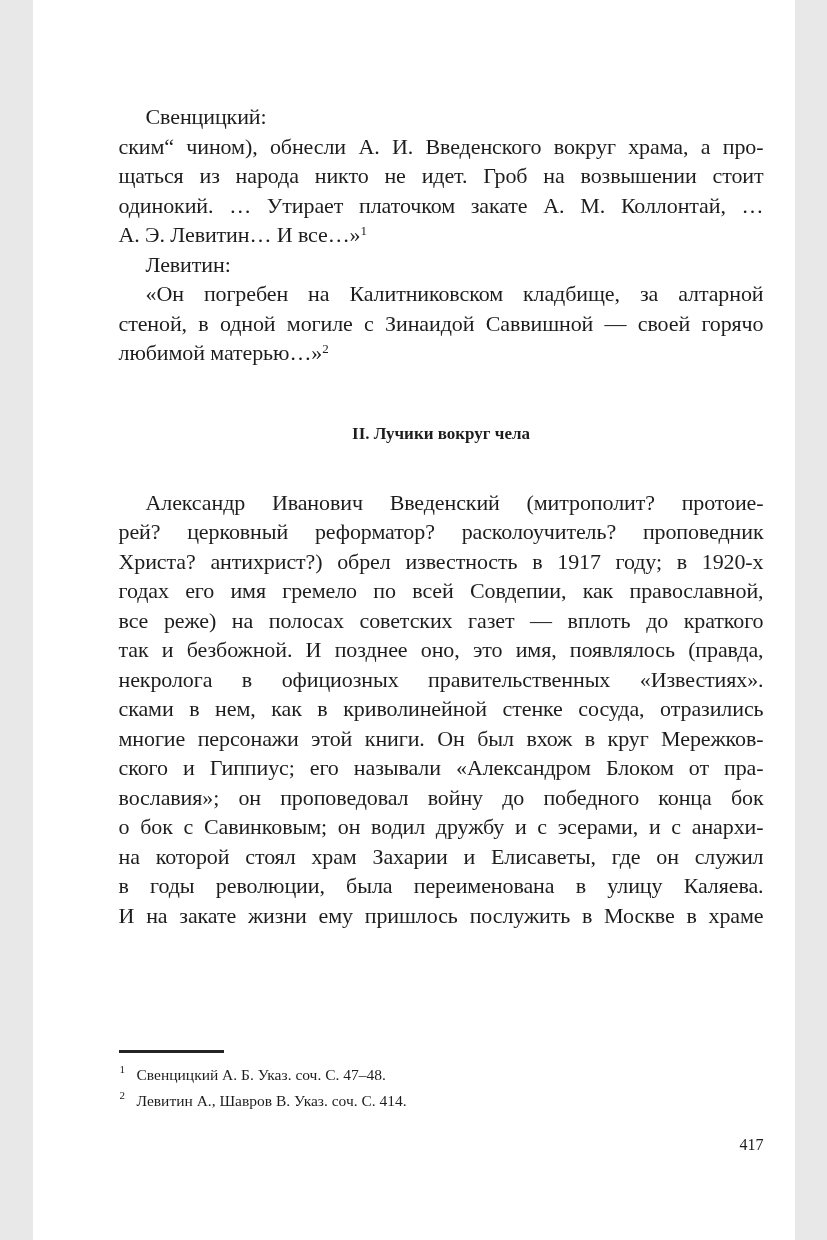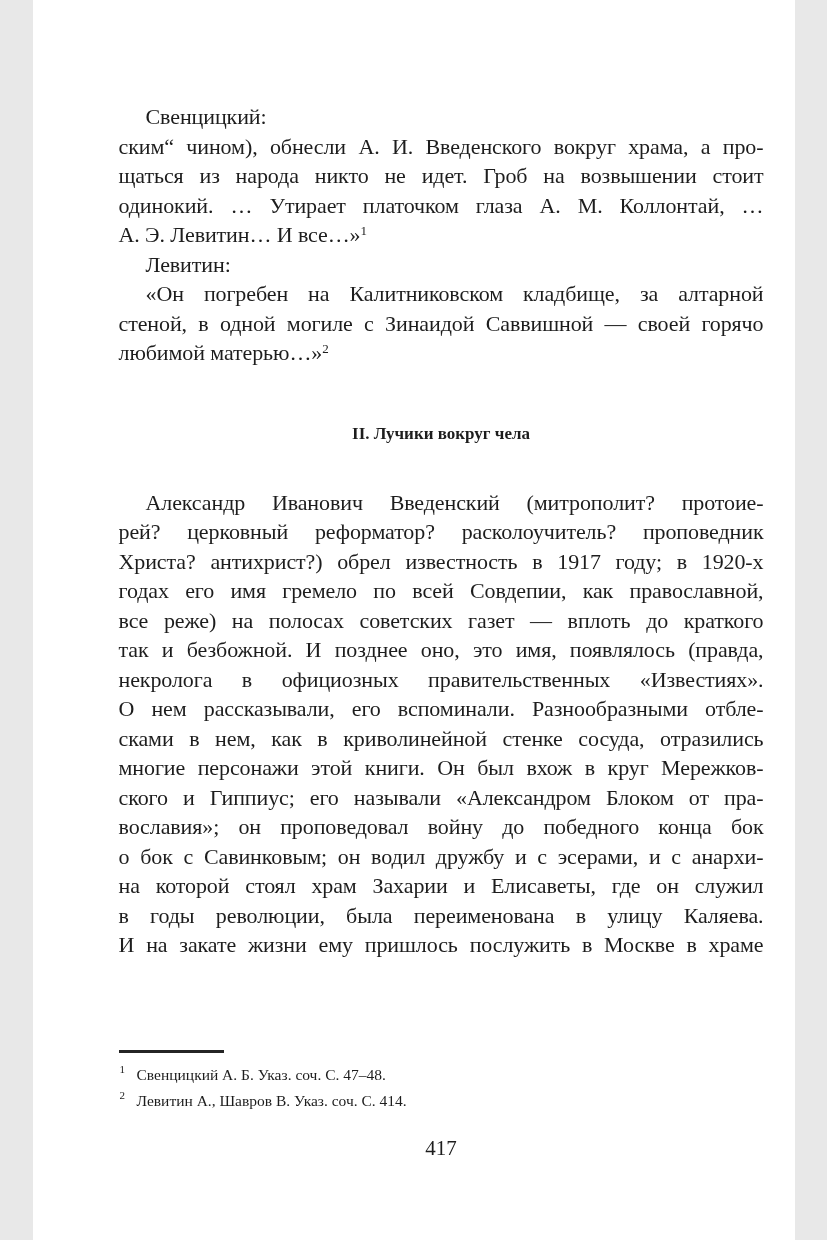--- a/index.html
+++ b/index.html
@@ -66,56 +66,55 @@
     left: 1px;
     top: 2px;
     font-size: 11px;
     line-height: 11px;
   }
   .page-number {
     position: absolute;
     left: 86px;
     top: 1136px;
     width: 645px;
-    text-align: center;
-    font-size: 21px;
+    text-align: right;
+    font-size: 16px;
   }
 </style>
 </head>
 <body>
 
 <div class="page">
   <div class="text-column">
       <div class="para">
         <div class="line l ind">Свенцицкий:</div>
       </div>
       <div class="para">
         <div class="line j">ским“ чином), обнесли А. И. Введенского вокруг храма, а про-</div>
         <div class="line j">щаться из народа никто не идет. Гроб на возвышении стоит</div>
-        <div class="line j">одинокий. … Утирает платочком глаза А. М. Коллонтай, …</div>
+        <div class="line j">одинокий. … Утирает платочком закате А. М. Коллонтай, …</div>
         <div class="line l">А. Э. Левитин… И все…»<span class="fnref">1</span></div>
       </div>
       <div class="para">
         <div class="line l ind">Левитин:</div>
       </div>
       <div class="para">
         <div class="line j ind">«Он погребен на Калитниковском кладбище, за алтарной</div>
         <div class="line j">стеной, в одной могиле с Зинаидой Саввишной — своей горячо</div>
         <div class="line l">любимой матерью…»<span class="fnref">2</span></div>
       </div>
       <div class="section-heading">II. Лучики вокруг чела</div>
       <div class="para">
         <div class="line j ind">Александр Иванович Введенский (митрополит? протоие-</div>
         <div class="line j">рей? церковный реформатор? расколоучитель? проповедник</div>
         <div class="line j">Христа? антихрист?) обрел известность в 1917 году; в 1920-х</div>
         <div class="line j">годах его имя гремело по всей Совдепии, как православной,</div>
         <div class="line j">все реже) на полосах советских газет — вплоть до краткого</div>
         <div class="line j">так и безбожной. И позднее оно, это имя, появлялось (правда,</div>
         <div class="line j">некролога в официозных правительственных «Известиях».</div>
-        <div class="line j">О нем рассказывали, его вспоминали. Разнообразными отбле-</div>
         <div class="line j">сками в нем, как в криволинейной стенке сосуда, отразились</div>
         <div class="line j">многие персонажи этой книги. Он был вхож в круг Мережков-</div>
         <div class="line j">ского и Гиппиус; его называли «Александром Блоком от пра-</div>
         <div class="line j">вославия»; он проповедовал войну до победного конца бок</div>
         <div class="line j">о бок с Савинковым; он водил дружбу и с эсерами, и с анархи-</div>
         <div class="line j">на которой стоял храм Захарии и Елисаветы, где он служил</div>
         <div class="line j">в годы революции, была переименована в улицу Каляева.</div>
         <div class="line j">И на закате жизни ему пришлось послужить в Москве в храме</div>
       </div>
     </div>

